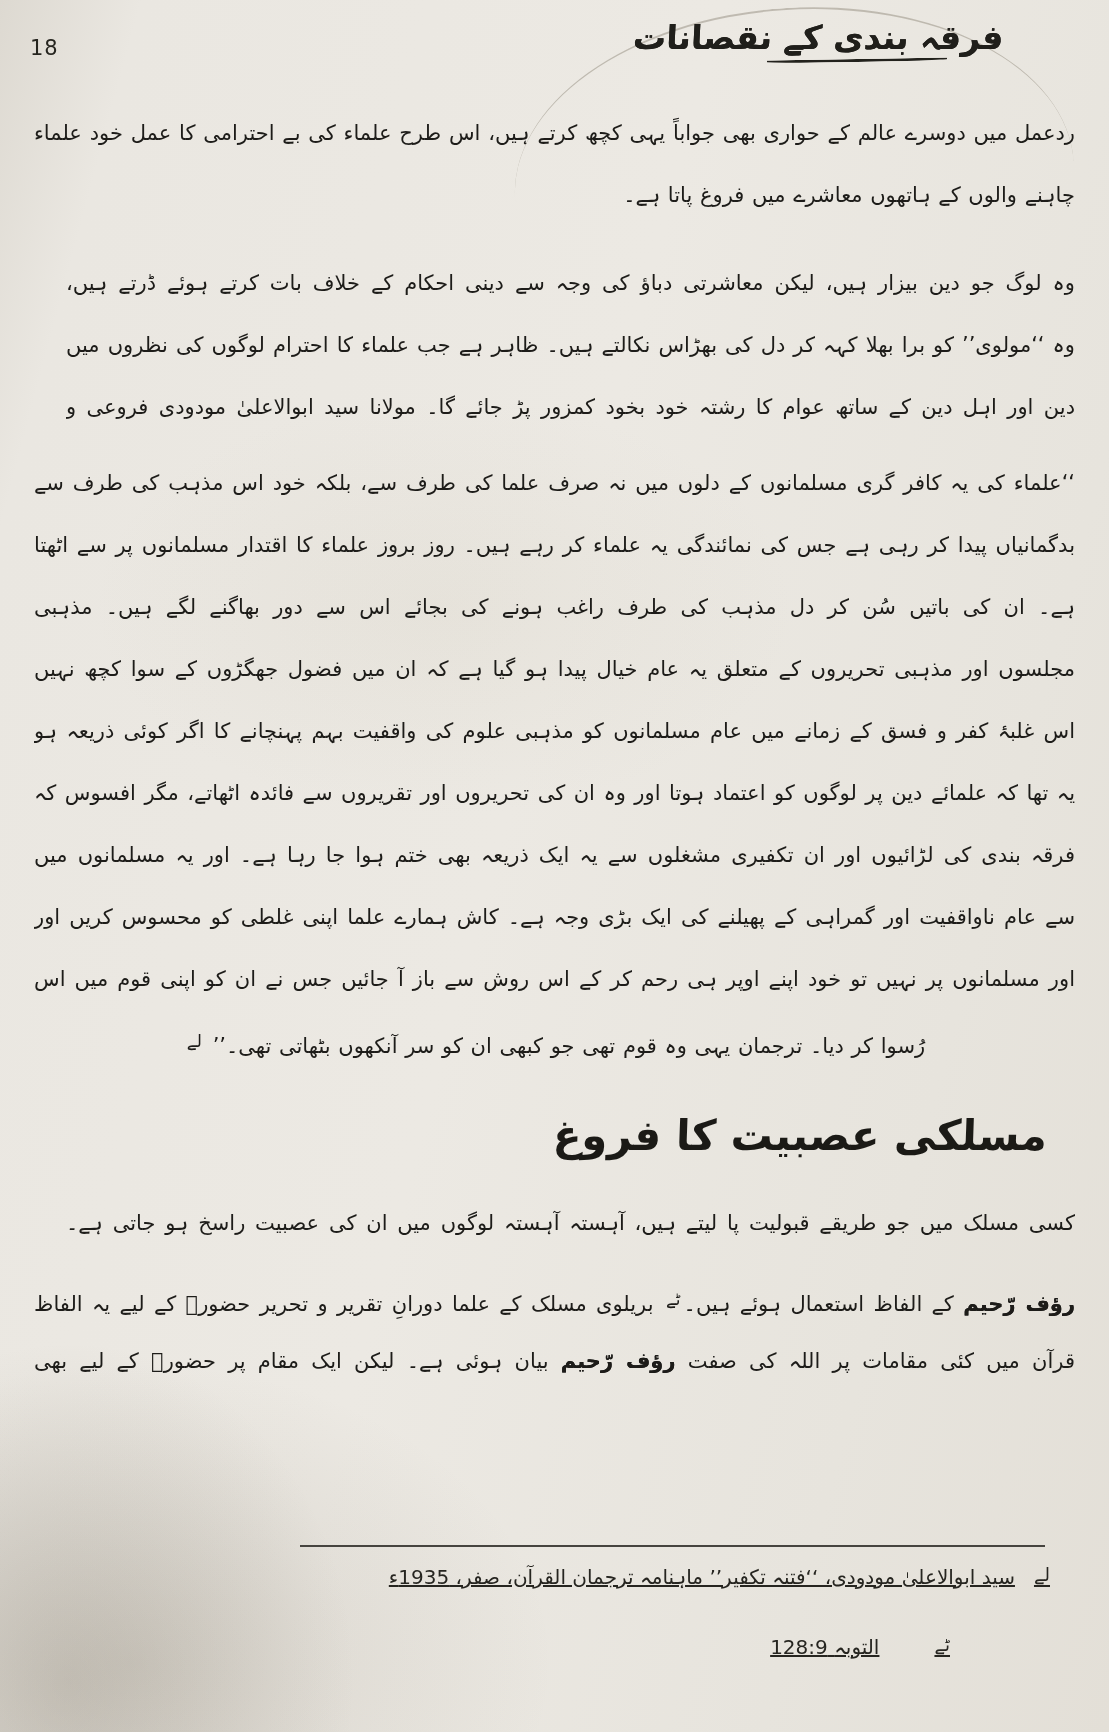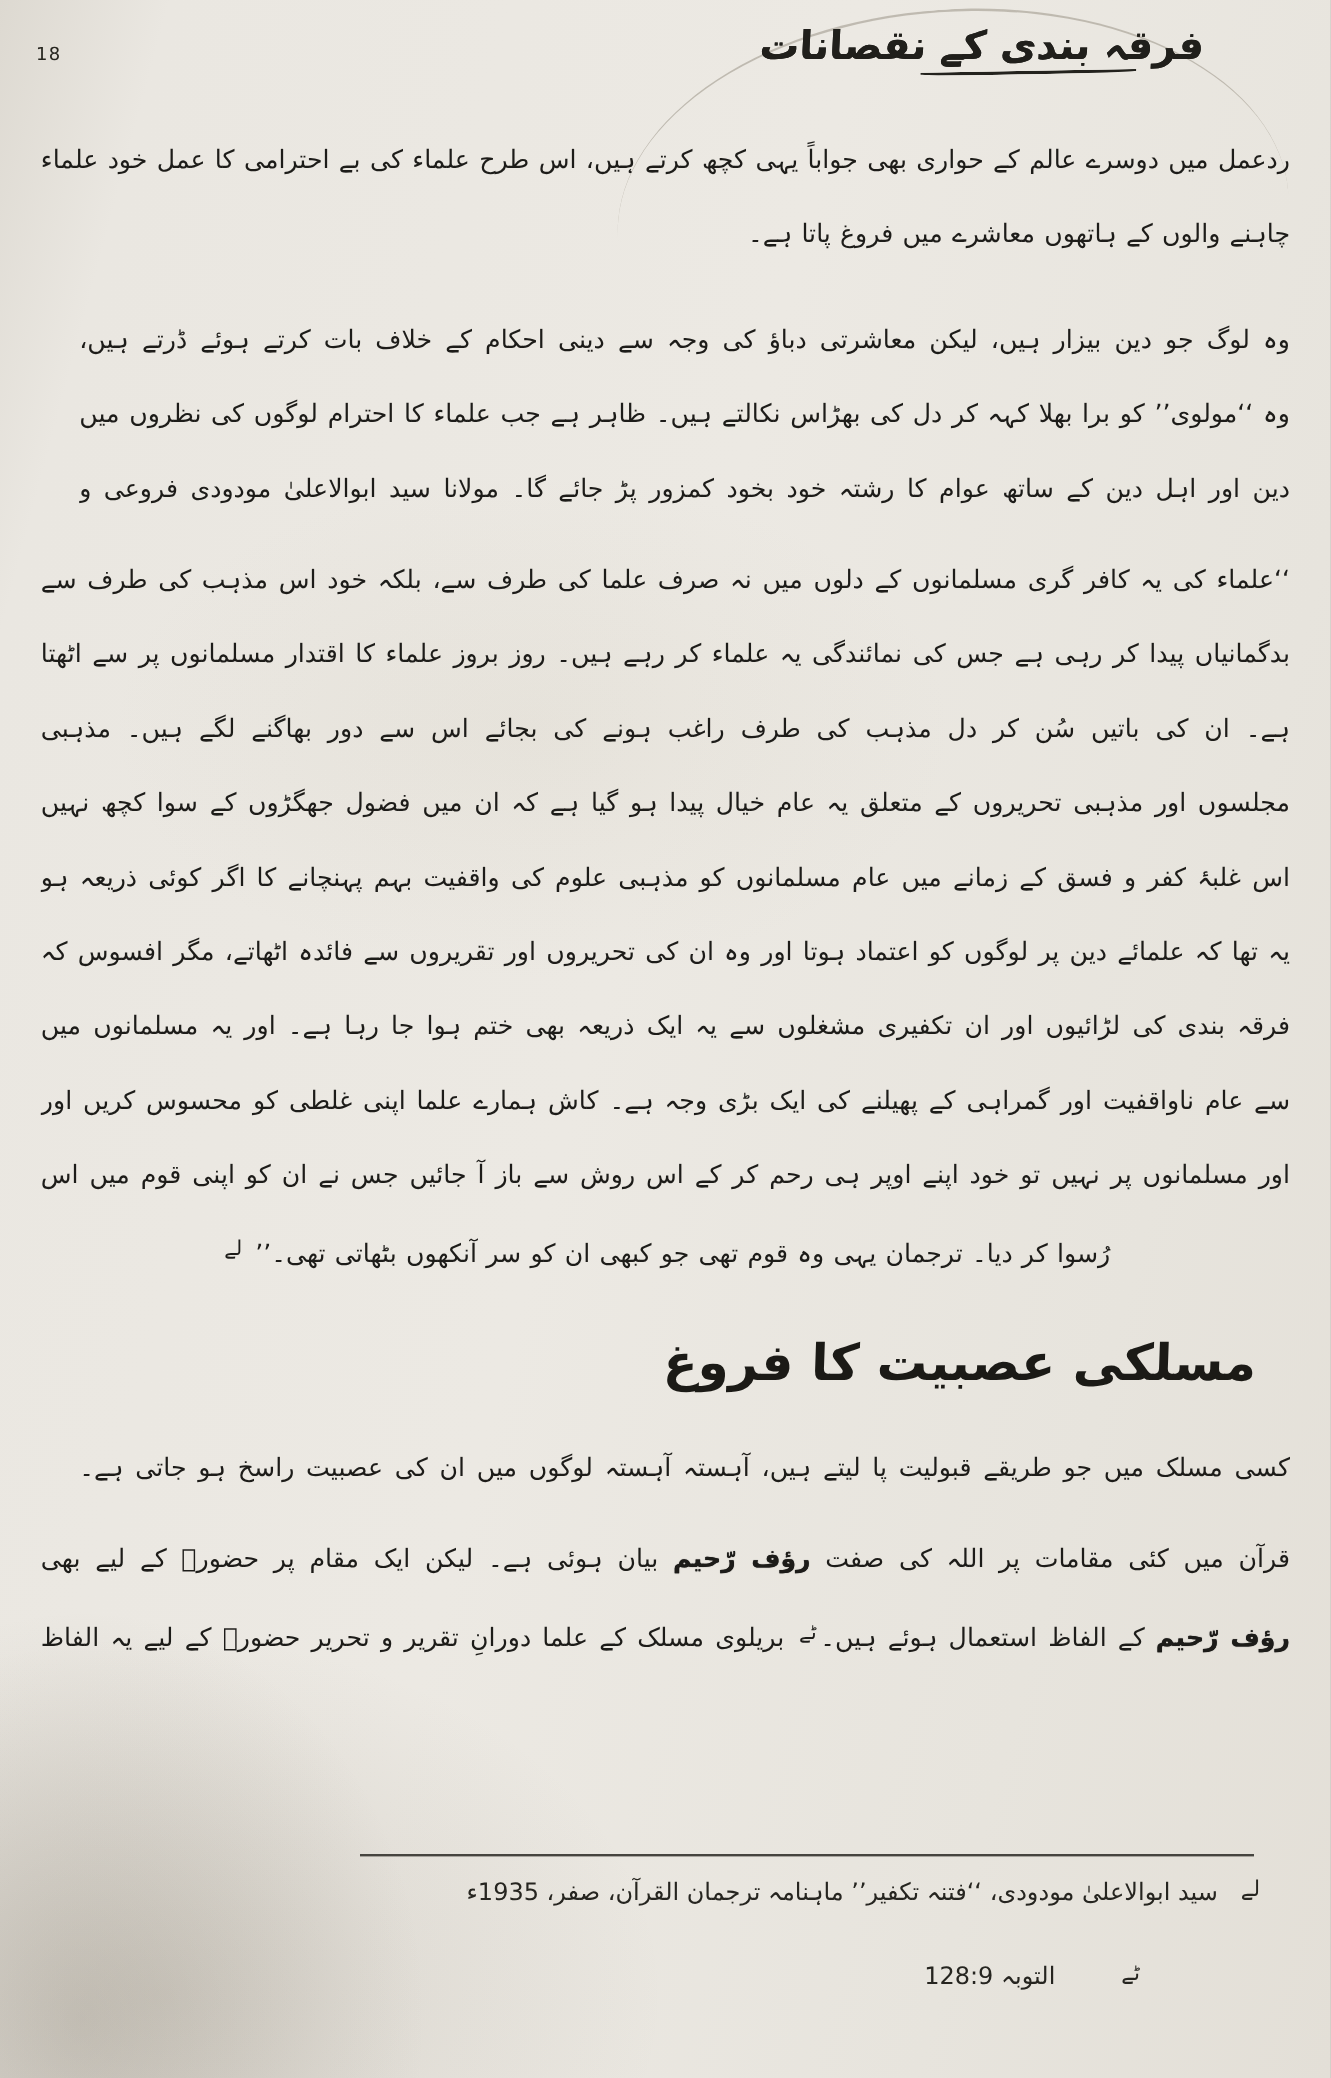--- a/index.html
+++ b/index.html
@@ -23,21 +23,21 @@
     transform:rotate(-4deg);
     pointer-events:none;
   }
   .stain{
     position:absolute;left:0;bottom:0;width:380px;height:420px;
     background:radial-gradient(ellipse at 18% 88%, rgba(105,96,80,.22), rgba(0,0,0,0) 65%);
     pointer-events:none;
   }
   .pagenum{
     position:absolute;top:36px;left:30px;
-    font-size:15px;letter-spacing:1px;color:#26251f;
+    font-size:21px;letter-spacing:1px;color:#26251f;
     direction:ltr;
   }
   .runtitle{
     position:absolute;top:18px;right:106px;
     font-size:33px;font-weight:bold;color:#201f1b;
     transform:skewX(-3deg);
     text-shadow:0 0 .4px #201f1b;
   }
   .runtitle .tail{
     display:block;height:0;border-bottom:3px solid #23221d;
@@ -65,20 +65,21 @@
   b{font-weight:bold;text-shadow:0 0 .6px #111;}
   .fnmark{font-size:17px;vertical-align:6px;padding:0 3px;text-align:right;}
   .rule{
     position:absolute;top:1545px;left:300px;right:64px;height:2px;
     background:#46443f;
   }
   .fn{
     position:absolute;
     font-size:20px;line-height:30px;color:#262520;
     white-space:nowrap;
+    text-decoration:underline;
   }
   .fn1{top:1560px;right:56px;}
   .fn2{top:1630px;right:156px;}
   .fn .fnmark{margin-left:16px;font-size:18px;vertical-align:3px;}
   .fn2 .fnmark{margin-left:52px;}
   .ltr{direction:ltr;unicode-bidi:embed;}
 </style>
 </head>
 <body>
 
@@ -124,24 +125,24 @@
     </div>
 
     <h2 class="heading">مسلکی عصبیت کا فروغ</h2>
 
     <div class="para tight">
       <div class="line">کسی مسلک میں جو طریقے قبولیت پا لیتے ہیں، آہستہ آہستہ لوگوں میں ان کی عصبیت راسخ ہو جاتی ہے۔ خواہ یہ</div>
     </div>
 
     <div class="para">
       <div class="line">
-        <span>قرآن میں کئی مقامات پر اللہ کی صفت </span><b>رؤف رّحیم</b><span> بیان ہوئی ہے۔ لیکن ایک مقام پر حضورؐ کے لیے بھی</span>
+        <b>رؤف رّحیم</b><span> کے الفاظ استعمال ہوئے ہیں۔</span><span class="fnmark">ٹے</span><span> بریلوی مسلک کے علما دورانِ تقریر و تحریر حضورؐ کے لیے یہ الفاظ</span>
       </div>
       <div class="line">
-        <b>رؤف رّحیم</b><span> کے الفاظ استعمال ہوئے ہیں۔</span><span class="fnmark">ٹے</span><span> بریلوی مسلک کے علما دورانِ تقریر و تحریر حضورؐ کے لیے یہ الفاظ</span>
+        <span>قرآن میں کئی مقامات پر اللہ کی صفت </span><b>رؤف رّحیم</b><span> بیان ہوئی ہے۔ لیکن ایک مقام پر حضورؐ کے لیے بھی</span>
       </div>
     </div>
 
   </div>
 
   <div class="rule"></div>
 
   <div class="fn fn1">
     <span class="fnmark">لے</span><span>سید ابوالاعلیٰ مودودی، ‘‘فتنہ تکفیر’’ ماہنامہ ترجمان القرآن، صفر، 1935ء</span>
   </div>

